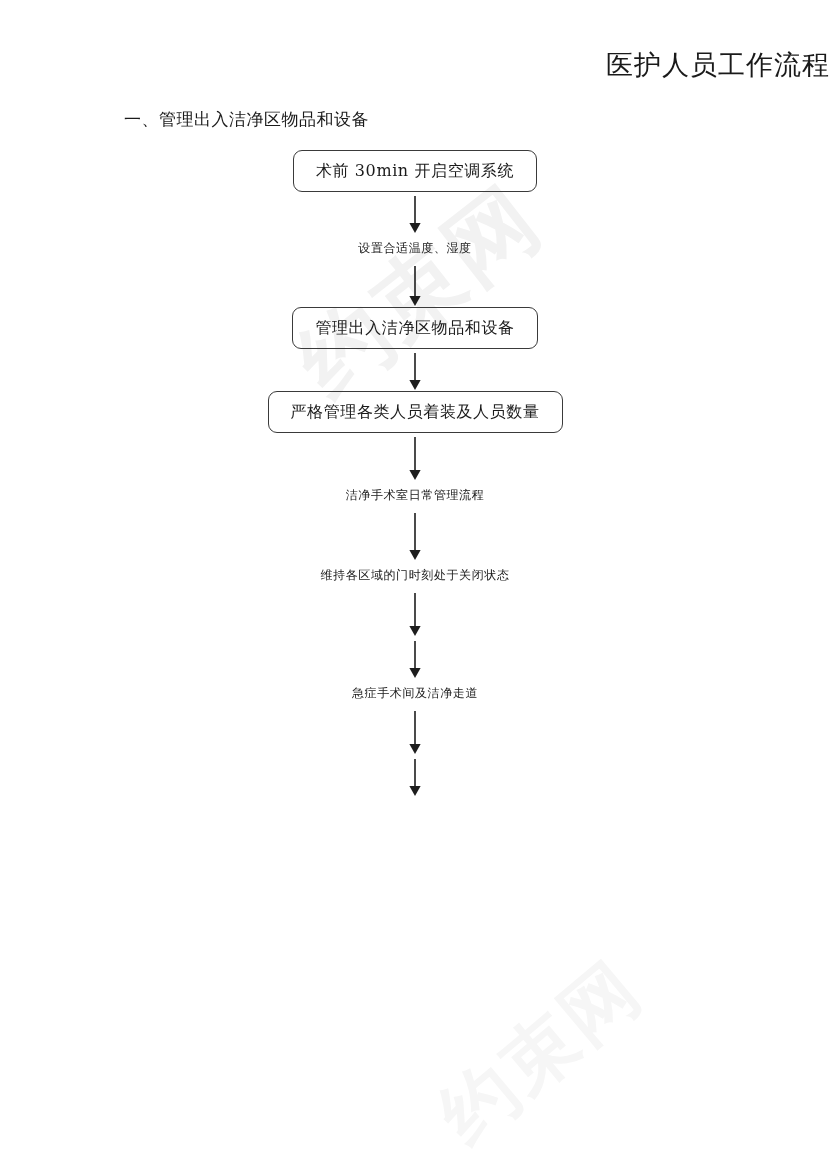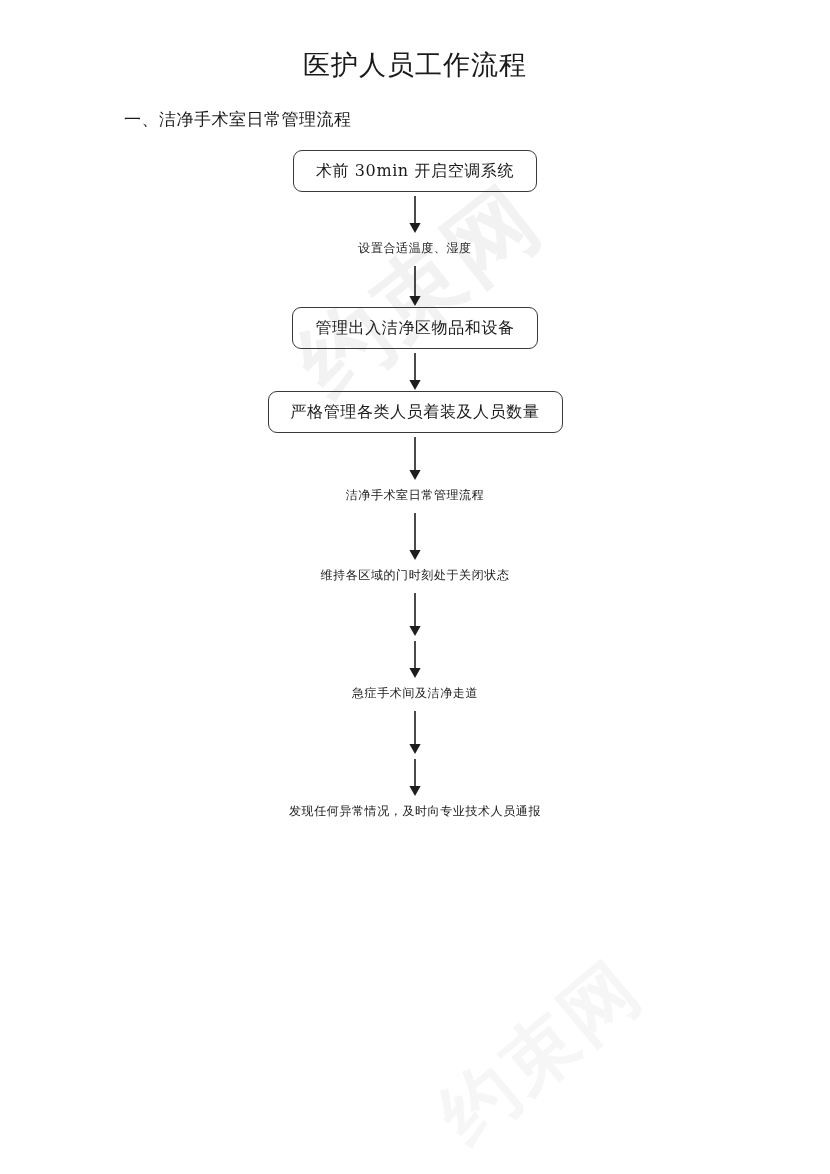--- a/index.html
+++ b/index.html
@@ -49,21 +49,21 @@
     transform-origin: left top;
     color: #f6f6f6;
   }
 
   
   .doc-title {
     position: absolute;
     top: 46px;
     left: 0;
     width: 830px;
-    text-align: center;
+    text-align: right;
     font-size: 27px;
     line-height: 38px;
     letter-spacing: 1px;
     z-index: 3;
   }
   .section-title {
     position: absolute;
     top: 105px;
     left: 124px;
     font-size: 17px;
@@ -124,21 +124,21 @@
 </style>
 </head>
 <body>
 
 <div id="page">
 
   <div class="wm wm-mid">约束网</div>
   <div class="wm wm-bottom">约束网</div>
 
   <div class="doc-title">医护人员工作流程</div>
-  <div class="section-title">一、洁净手术室日常管理流程</div>
+  <div class="section-title">一、管理出入洁净区物品和设备</div>
 
   <div id="flow">
       <div class="node">
         <div class="node-box">术前  30min 开启空调系统</div>
       </div>
       <div class="connector">
         <svg width="20" height="42" viewBox="0 0 20 42">
           <line x1="10" y1="4" x2="10" y2="33" class="arrow-line"></line>
           <polygon points="4.4,31 15.6,31 10,41" class="arrow-head"></polygon>
         </svg>
@@ -202,18 +202,15 @@
           <line x1="10" y1="4" x2="10" y2="39" class="arrow-line"></line>
           <polygon points="4.4,37 15.6,37 10,47" class="arrow-head"></polygon>
         </svg>
       </div>
       <div class="connector">
         <svg width="20" height="42" viewBox="0 0 20 42">
           <line x1="10" y1="4" x2="10" y2="33" class="arrow-line"></line>
           <polygon points="4.4,31 15.6,31 10,41" class="arrow-head"></polygon>
         </svg>
       </div>
-      <div class="node">
-        <div class="node-plain">发现任何异常情况，及时向专业技术人员通报</div>
-      </div>
     </div>
 
 </div>
 
 </body></html>

